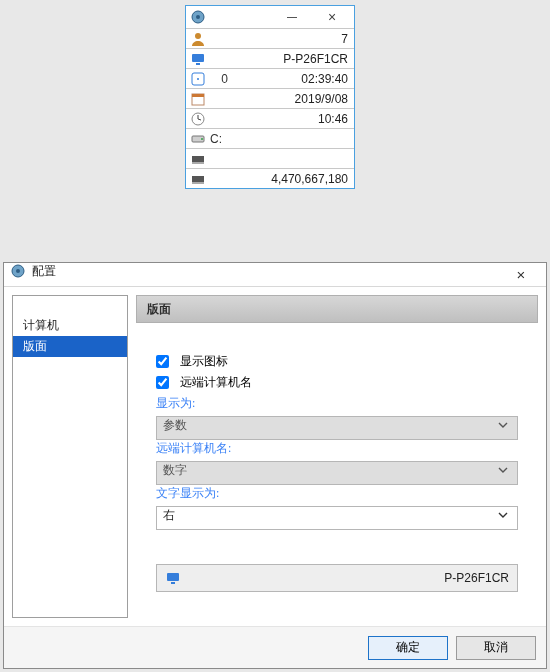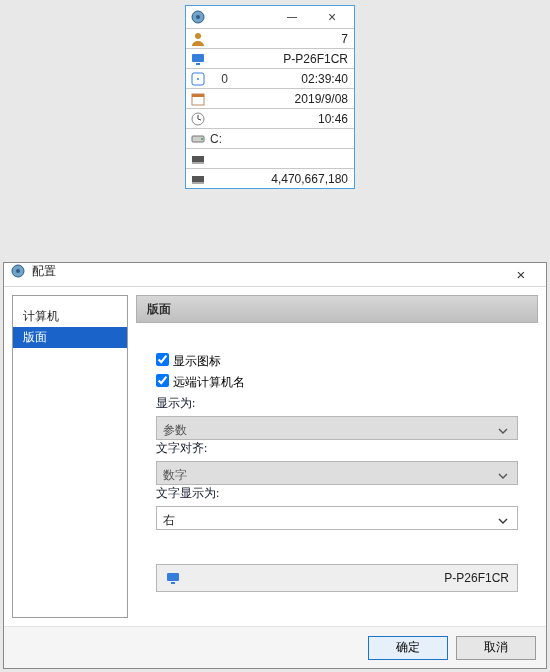--- a/index.html
+++ b/index.html
@@ -89,21 +89,21 @@
   .dlg-body {
     flex: 1;
     display: flex;
     padding: 8px;
     gap: 8px;
   }
   .tree {
     width: 116px;
     border: 1px solid #9e9e9e;
     background: #fff;
-    padding: 10px 0;
+    padding: 19px 0;
     overflow: auto;
   }
   .tree-item {
     padding: 2px 10px;
     color: #222;
     cursor: pointer;
   }
   .tree-item.sel {
     background: #1a63c8;
     color: #fff;
@@ -120,30 +120,30 @@
     display: flex;
     align-items: center;
     padding-left: 10px;
     font-weight: bold;
     color: #2f2f2f;
     margin-bottom: 30px;
   }
   .form-area { padding: 0 20px; }
   .chkrow {
     display: flex;
-    align-items: flex-start;
-    gap: 4px;
+    align-items: center;
+    gap: 11px;
     margin-bottom: 4px;
   }
   .chkrow input { margin: 0; }
-  .section-label { margin-top: 0; margin-bottom: 4px; color: #0f172a; font-family: Liberation Serif, serif; }
+  .section-label { margin-top: 0; margin-bottom: 4px; color: #3b82f6; font-family: Liberation Serif, serif; }
   .select-like {
     height: 24px;
     display: flex;
-    align-items: flex-end;
+    align-items: flex-start;
     justify-content: space-between;
     border: 1px solid #b6b6b6;
     background: #dedede;
     padding: 0 6px;
     color: #555;
   }
   .select-like.active { background: #fff; color: #222; }
   .drop {
     width: 16px; height: 16px;
     display: flex; align-items: center; justify-content: center;
@@ -310,21 +310,21 @@
         <div class="section-label">显示为:</div>
         <div class="select-like">
           <span>参数</span>
           <span class="drop">
             <svg width="10" height="10" viewBox="0 0 10 10">
                 <path d="M1 3l4 4 4-4" stroke="#555" fill="none" stroke-width="1.4"></path>
               </svg>
           </span>
         </div>
 
-        <div class="section-label">文字对齐:</div>
+        <div class="section-label">远端计算机名:</div>
         <div class="select-like">
           <span>数字</span>
           <span class="drop">
             <svg width="10" height="10" viewBox="0 0 10 10">
                 <path d="M1 3l4 4 4-4" stroke="#555" fill="none" stroke-width="1.4"></path>
               </svg>
           </span>
         </div>
 
         <div class="section-label">文字显示为:</div>

